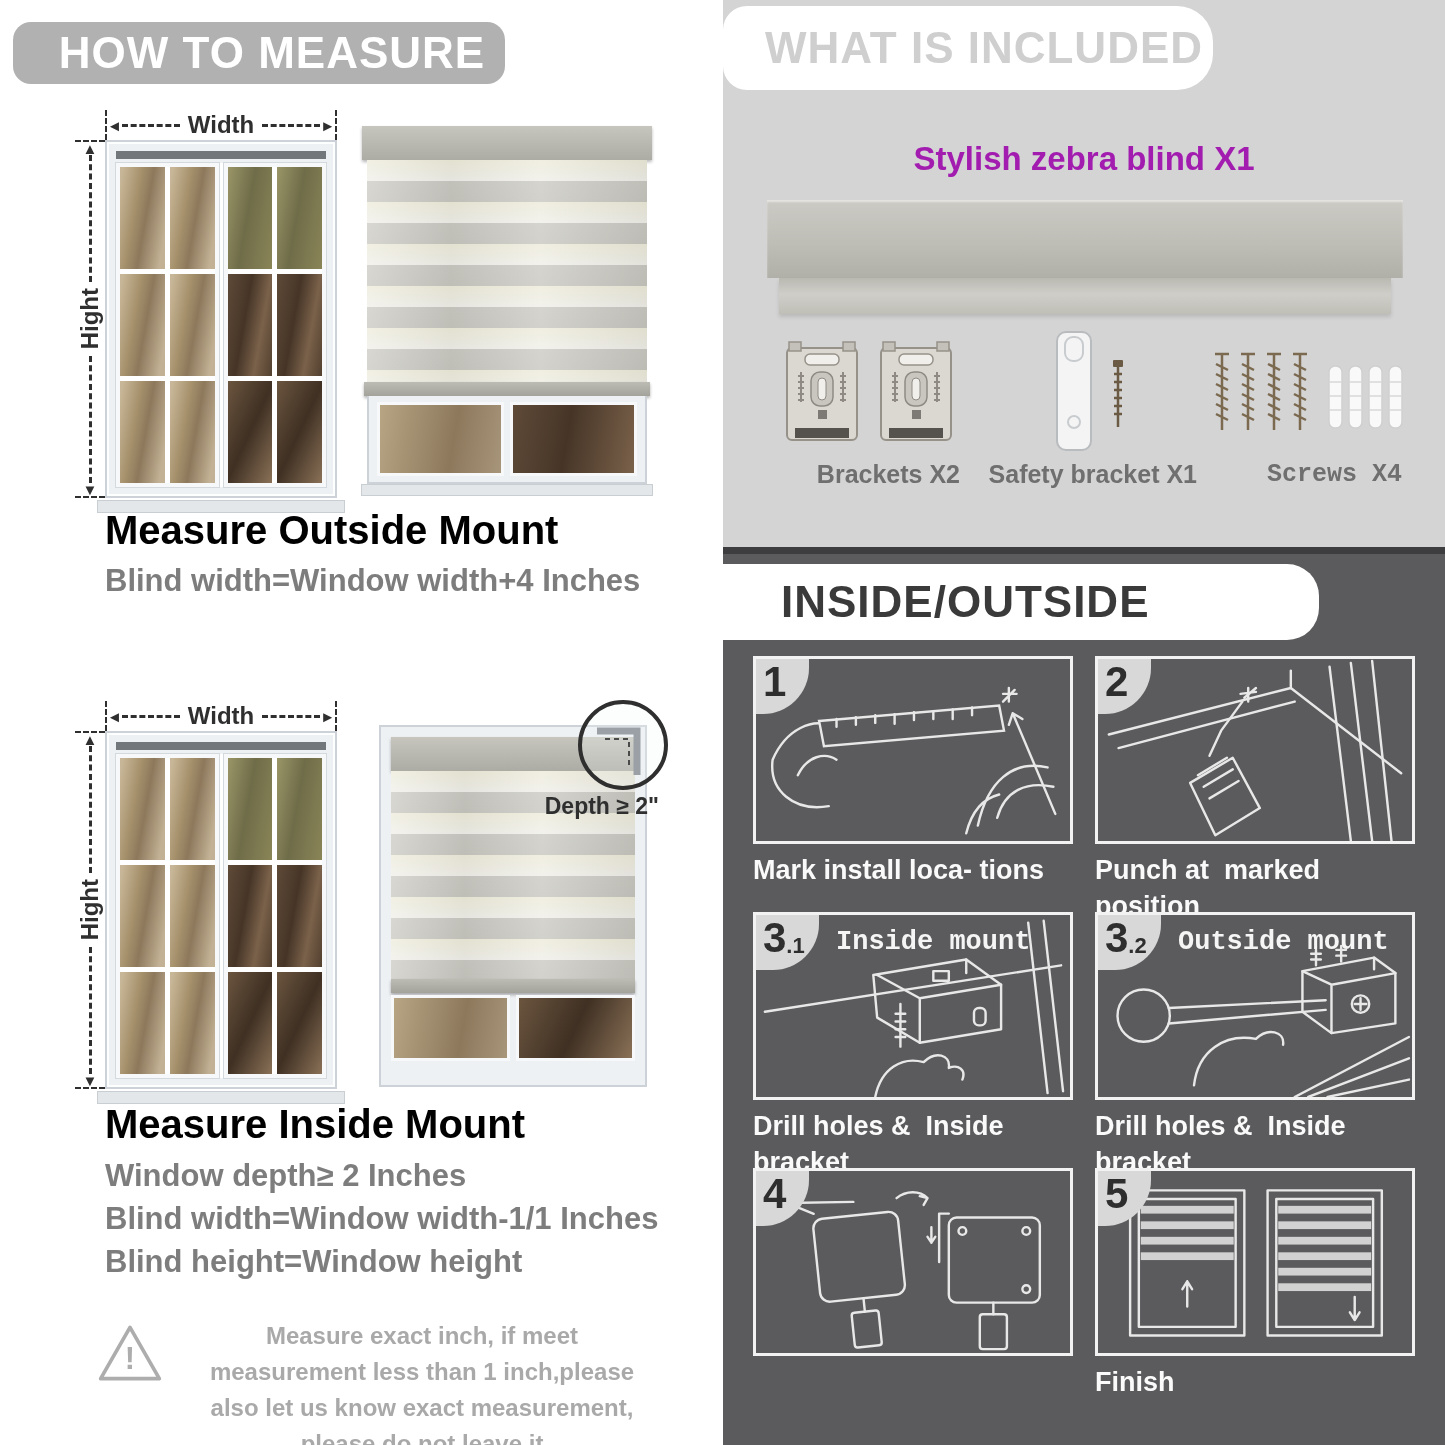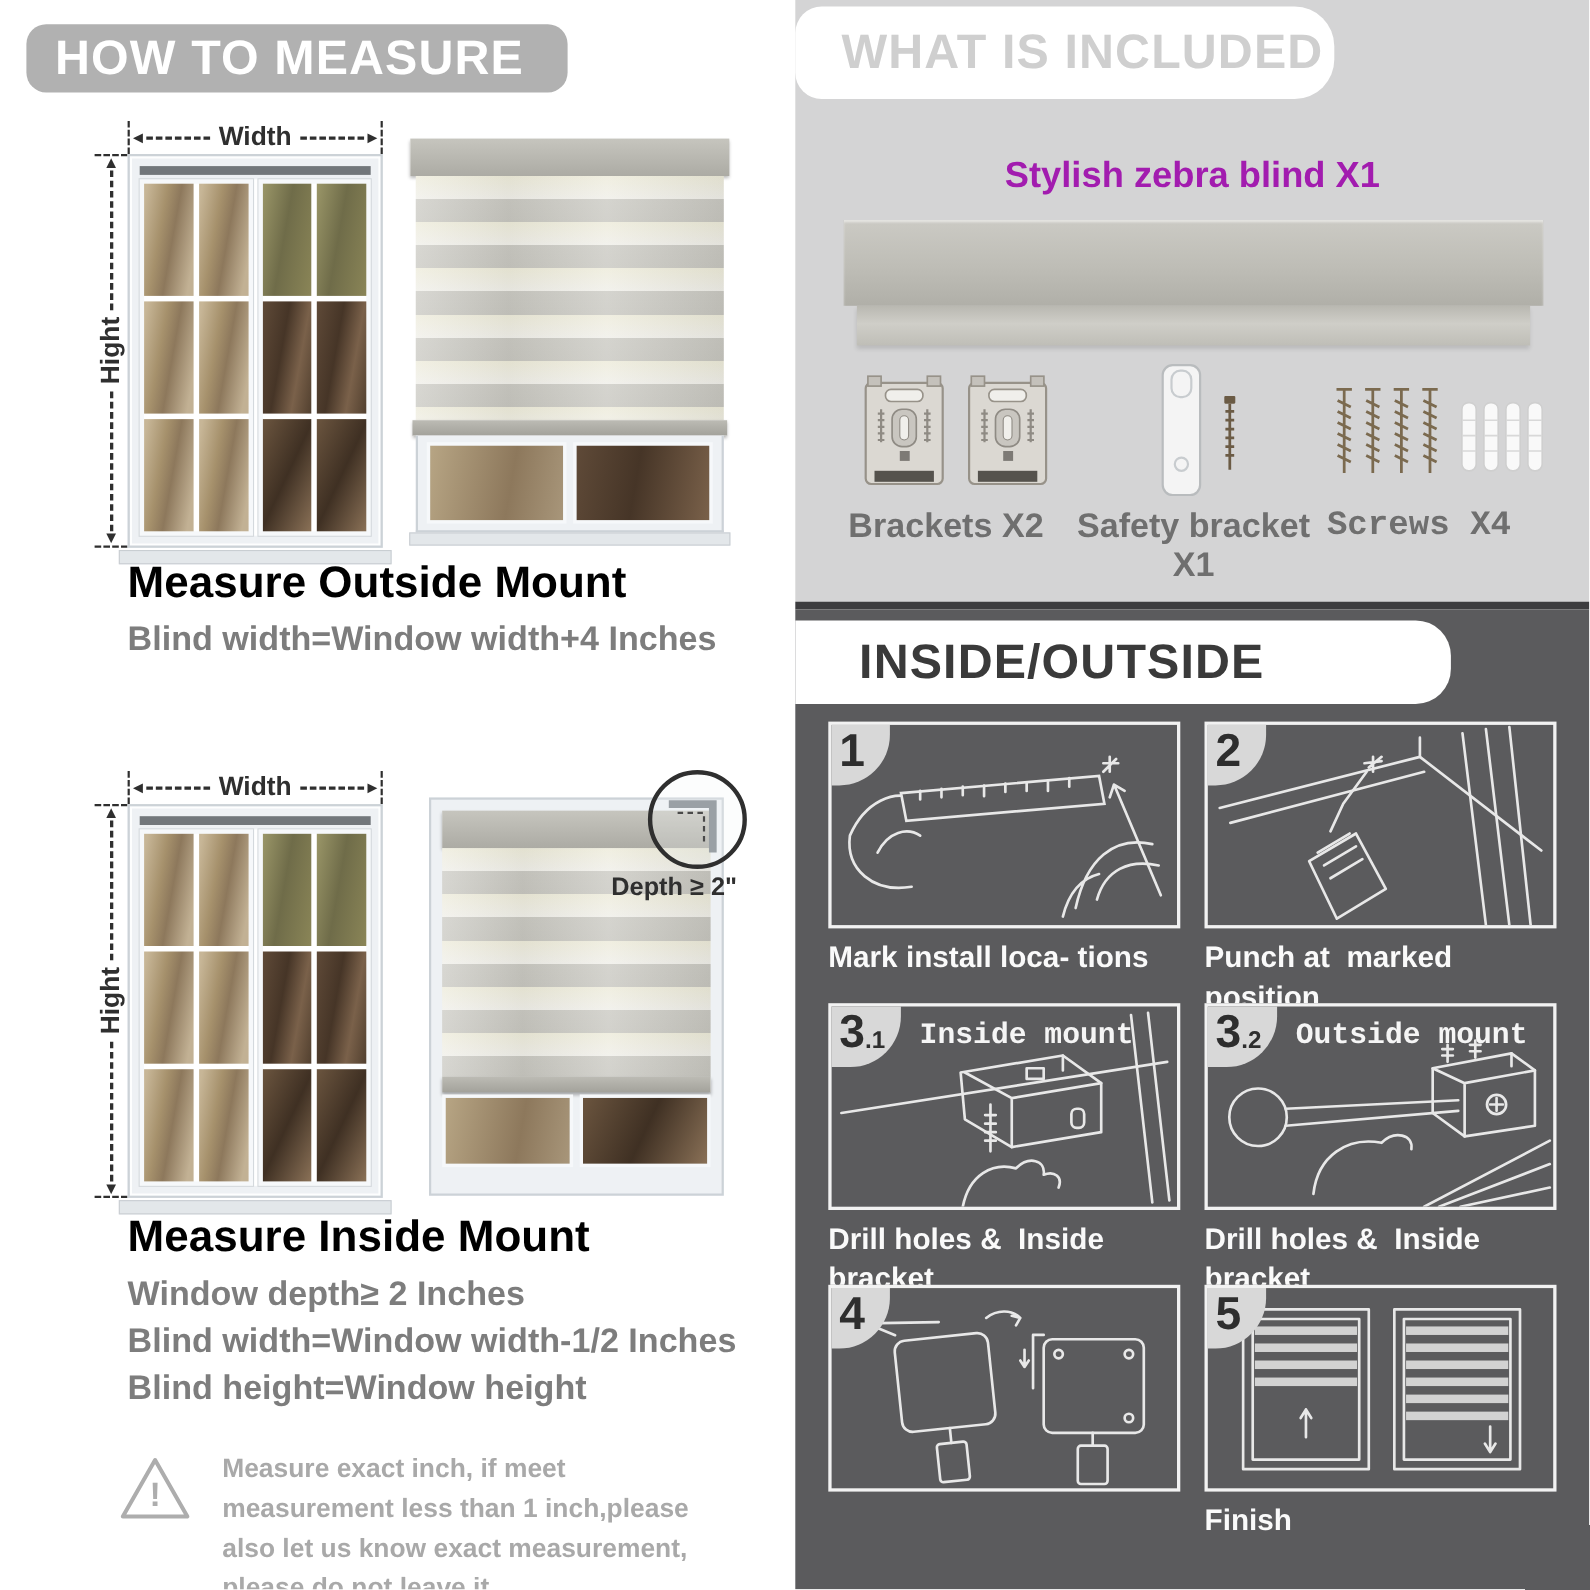--- a/index.html
+++ b/index.html
@@ -1,20 +1,20 @@
 <!DOCTYPE html>
 <html><head>
 <meta charset="utf-8">
 <style>
   * { margin:0; padding:0; box-sizing:border-box; }
   body { font-family:"Liberation Sans", sans-serif; background:#fff; }
   .page { position:relative; width:1445px; height:1445px; overflow:hidden; background:#fff; }
 
   
-  .left-panel { position:absolute; left:16px; top:0; width:760px; height:1445px; background:#fff; }
+  .left-panel { position:absolute; left:5px; top:0; width:760px; height:1445px; background:#fff;text-align:center; }
 
   .banner-left { position:absolute; left:8px; top:22px; width:492px; height:62px;
     background:#b1b1b1; border-radius:18px; color:#fff; font-weight:bold; font-size:44px;
     line-height:62px; padding-left:26px; letter-spacing:1px; }
 
   .fig { position:absolute; left:78px; width:578px; height:402px; }
   .fig.outside { top:112px; }
   .fig.inside  { top:703px; }
 
   
@@ -93,21 +93,21 @@
   .cassette-big { position:absolute; left:44px; top:200px; width:636px; height:78px;
     background:linear-gradient(180deg,#cbcac4,#bebdb6 55%,#b0afa8);
     box-shadow:inset 0 2px 2px rgba(255,255,255,.5); }
   .cassette-lip { position:absolute; left:56px; top:278px; width:612px; height:36px;
     background:linear-gradient(180deg,#b9b8b1,#cfcec8 45%,#bfbeb7);
     box-shadow:0 3px 4px rgba(0,0,0,.12); }
   .item-art { position:absolute; }
   .brackets-art { left:58px; top:338px; width:176px; height:112px; }
   .safety-art   { left:302px; top:330px; width:128px; height:124px; }
   .screws-art   { left:486px; top:348px; width:198px; height:100px; }
-  .inc-label { position:absolute; top:460px; font-size:31px; font-weight:bold; color:#6f6f6f; text-align:center; }
+  .inc-label { position:absolute; top:460px; font-size:25px; font-weight:bold; color:#6f6f6f; text-align:right; }
   .inc-l1 { left:37px;  width:200px; }
   .inc-l2 { left:250px; width:224px; }
   .inc-l3 { left:455px; width:224px;font-family:Liberation Mono, monospace; }
 
   .divider { position:absolute; left:0; top:547px; width:722px; height:7px; background:#3d3d3f; }
 
   .mount { position:absolute; left:0; top:554px; width:722px; height:891px; background:#5b5b5d; }
   .banner-mount { position:absolute; left:0; top:10px; width:596px; height:76px; background:#fff;
     border-radius:0 32px 32px 0; color:#3a3a3a; font-size:44px; font-weight:bold;
     line-height:76px; padding-left:58px; letter-spacing:1px; }
@@ -247,21 +247,21 @@
           <circle cx="48" cy="48" r="43" fill="rgba(245,247,248,0.25)" stroke="#2f2f2f" stroke-width="4"></circle>
           <path d="M22,34 L62,34 L62,78" fill="none" stroke="#9aa0a5" stroke-width="7"></path>
           <path d="M30,42 L54,42 L54,72" fill="none" stroke="#4a4a4a" stroke-width="2" stroke-dasharray="5 4"></path>
         </svg>
         <div class="depth-lbl">Depth ≥ 2"</div>
       </div>
     </div>
 
     <div class="h-measure h-inside">Measure Inside Mount</div>
     <div class="m-line t3">Window depth≥ 2 Inches</div>
-    <div class="m-line t4">Blind width=Window width-1/2 Inches</div>
+    <div class="m-line t4">Blind width=Window width-1/1 Inches</div>
     <div class="m-line t5">Blind height=Window height</div>
 
     <svg class="warn-icon" viewBox="0 0 90 84">
       <path d="M45,7 L85,77 L5,77 Z" fill="none" stroke="#adadad" stroke-width="5" stroke-linejoin="round"></path>
       <text x="45" y="64" text-anchor="middle" font-size="42" font-weight="bold" fill="#adadad" font-family="Liberation Sans, sans-serif">!</text>
     </svg>
     <div class="warn-text">Measure exact inch, if meet measurement less than 1 inch,please also let us know exact measurement, please do not leave it</div>
   </div>
 
   <div class="right-panel">

